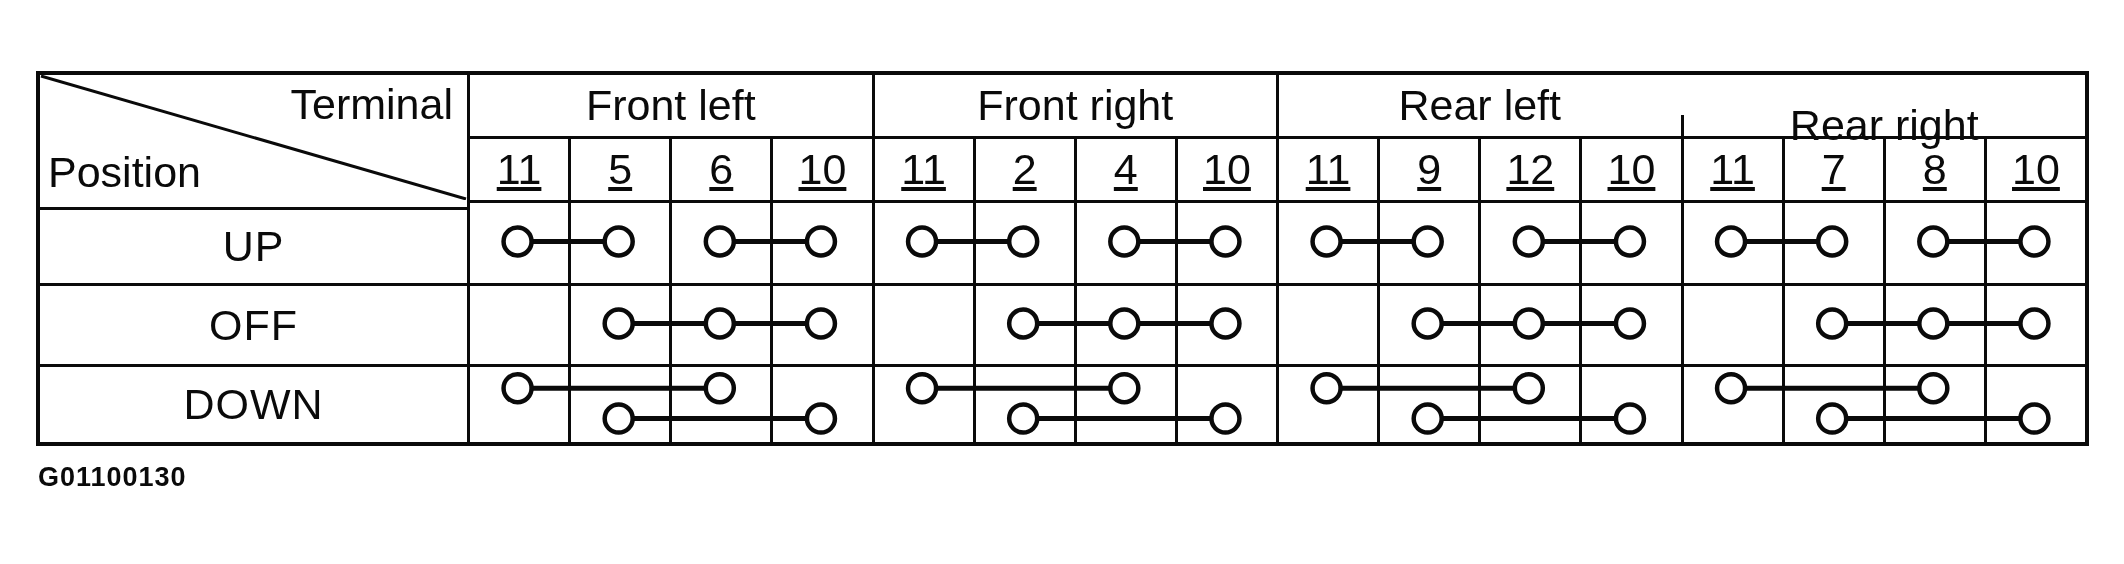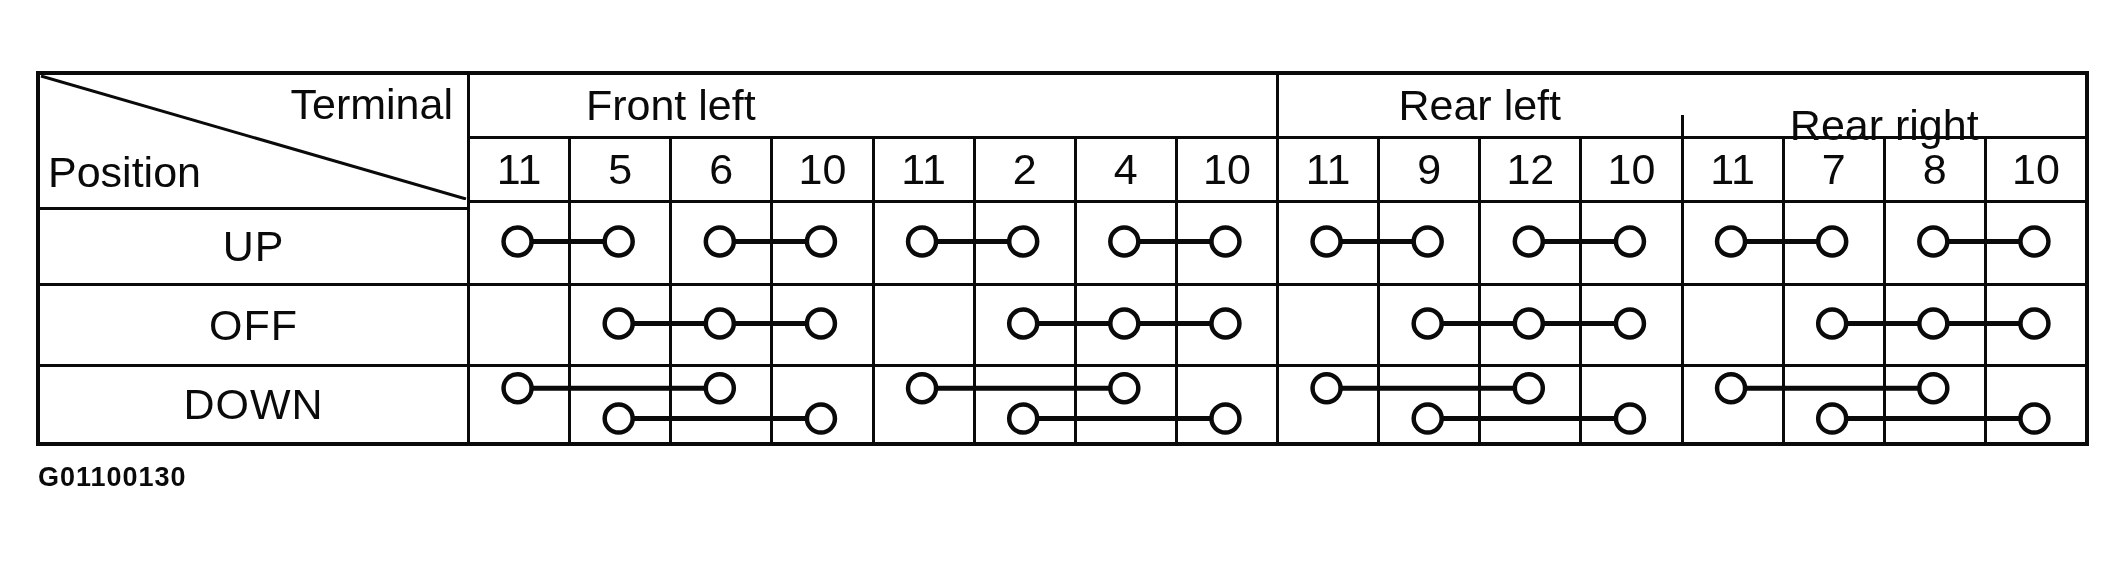--- a/index.html
+++ b/index.html
@@ -19,21 +19,21 @@
   .corner{grid-column:1;grid-row:1/3;position:relative;}
   .corner svg{position:absolute;left:0;top:0;width:427px;height:125px;}
   .corner-top{position:absolute;right:14px;top:0;font-size:43px;line-height:58px;}
   .corner-bottom{position:absolute;left:8px;bottom:3px;font-size:43px;line-height:50px;}
   .group-header{
     grid-row:1;display:flex;align-items:center;justify-content:center;
     border-left:3px solid var(--ink);font-size:43px;
   }
   .term-cell{
     grid-row:2;display:flex;align-items:center;justify-content:center;
-    border-left:3px solid var(--ink);border-top:3px solid var(--ink);font-size:43px;
+    border-left:3px solid var(--ink);border-top:3px solid var(--ink);font-size:43px;text-decoration:underline;
   }
   .row-label{
     grid-column:1;display:flex;align-items:center;justify-content:center;
     border-top:3px solid var(--ink);font-size:43px;letter-spacing:1px;
   }
   .body-cell{border-left:3px solid var(--ink);border-top:3px solid var(--ink);}
   .overlay{position:absolute;left:0;top:0;width:2045px;height:367px;pointer-events:none;}
   .diag-line{stroke:var(--ink);stroke-width:3;}
   .conn-line{stroke:var(--ink);stroke-width:5;stroke-linecap:butt;}
   .conn-dot{fill:#fff;stroke:var(--ink);stroke-width:4.5;}
@@ -120,20 +120,21 @@
           <circle cx="1893.3125" cy="313.18" r="14" class="conn-dot"></circle>
           <line x1="1806.1875" y1="343.6" x2="1980.4375" y2="343.6" class="conn-line"></line>
           <circle cx="1792.1875" cy="343.6" r="14" class="conn-dot"></circle>
           <circle cx="1994.4375" cy="343.6" r="14" class="conn-dot"></circle>
         </svg>
     <div class="group-header" style="grid-area: 1 / 2 / auto / span 4;">Front left</div>
         <div class="term-cell" style="grid-area: 2 / 2;">11</div>
         <div class="term-cell" style="grid-area: 2 / 3;">5</div>
         <div class="term-cell" style="grid-area: 2 / 4;">6</div>
         <div class="term-cell" style="grid-area: 2 / 5;">10</div>
+        <div class="group-header" style="grid-area: 1 / 6 / auto / span 4;">Front right</div>
         <div class="term-cell" style="grid-area: 2 / 6;">11</div>
         <div class="term-cell" style="grid-area: 2 / 7;">2</div>
         <div class="term-cell" style="grid-area: 2 / 8;">4</div>
         <div class="term-cell" style="grid-area: 2 / 9;">10</div>
         <div class="group-header" style="grid-area: 1 / 10 / auto / span 4;">Rear left</div>
         <div class="term-cell" style="grid-area: 2 / 10;">11</div>
         <div class="term-cell" style="grid-area: 2 / 11;">9</div>
         <div class="term-cell" style="grid-area: 2 / 12;">12</div>
         <div class="term-cell" style="grid-area: 2 / 13;">10</div>
         <div class="group-header" style="grid-area: 1 / 14 / auto / span 4; margin-top: 40px;">Rear right</div>

